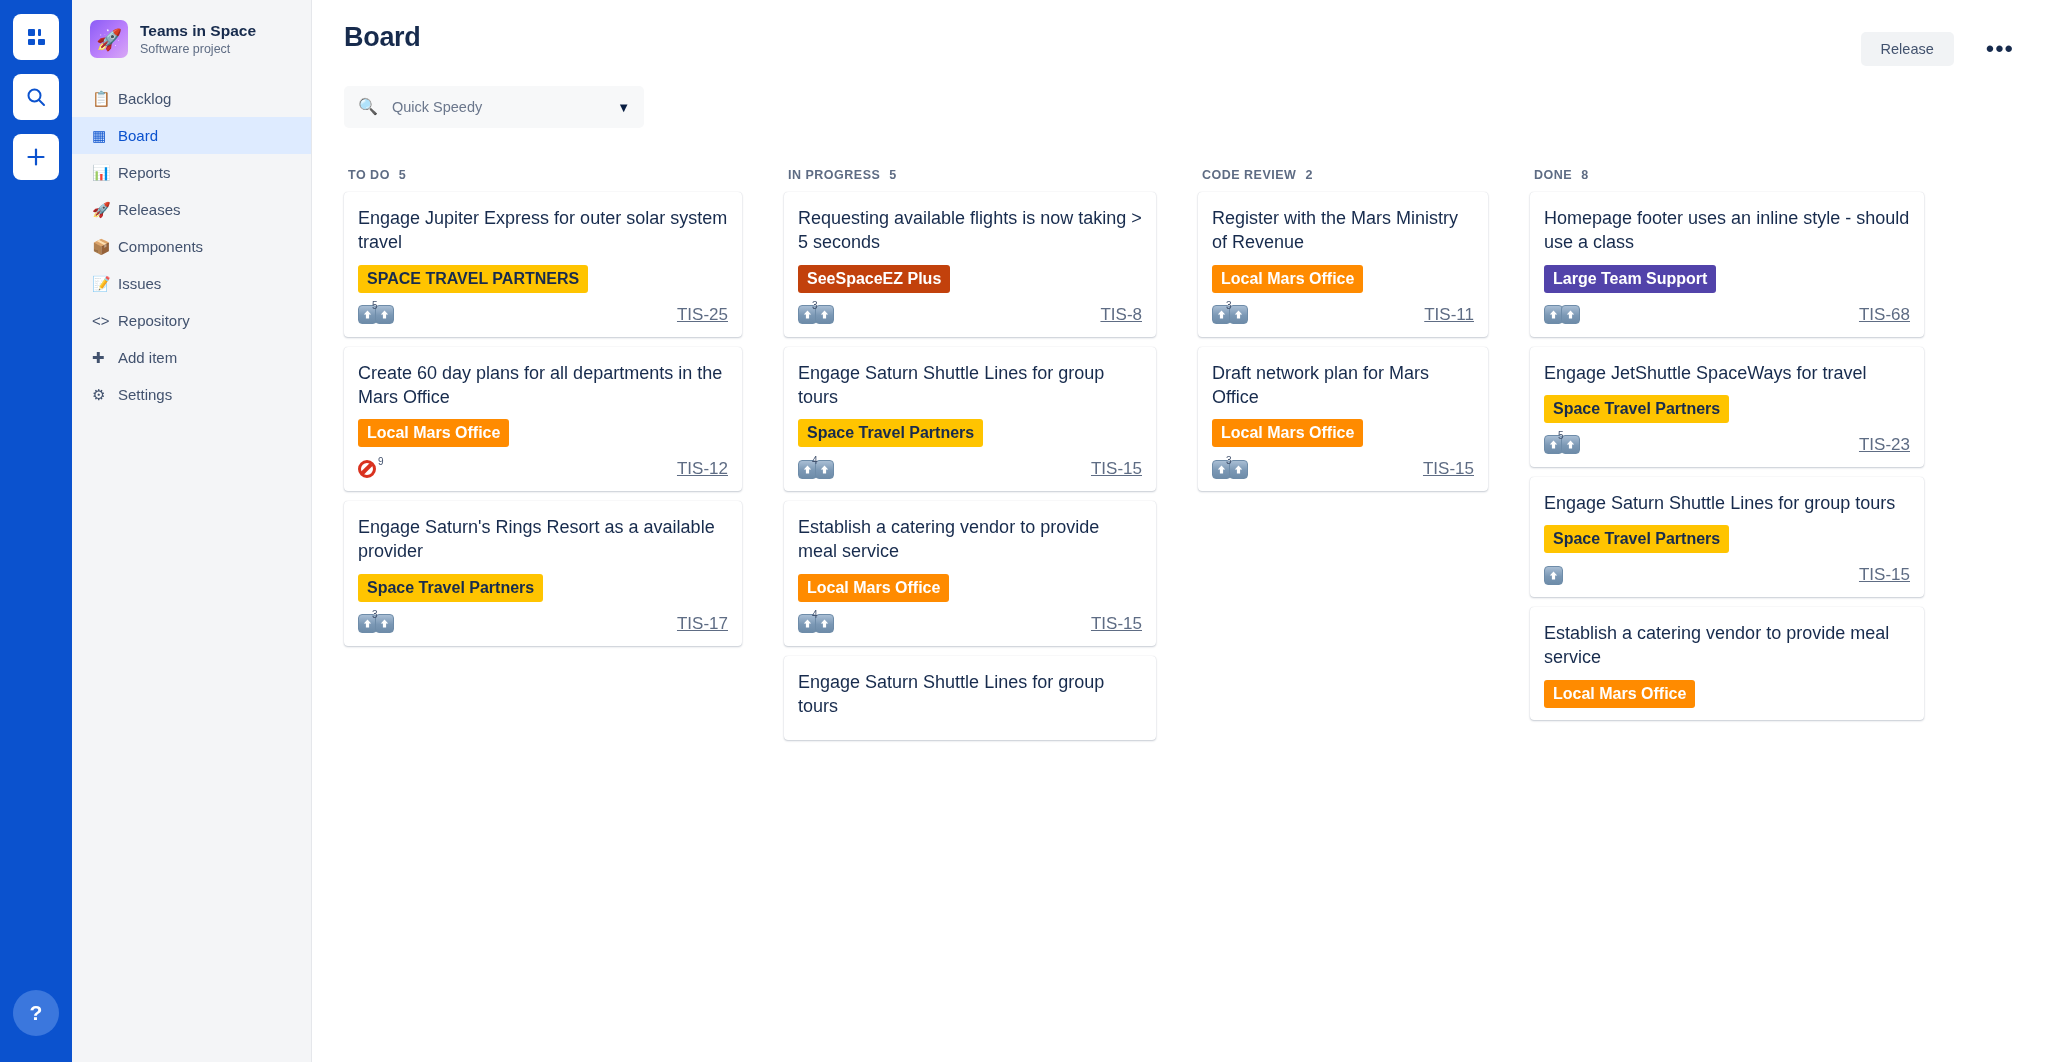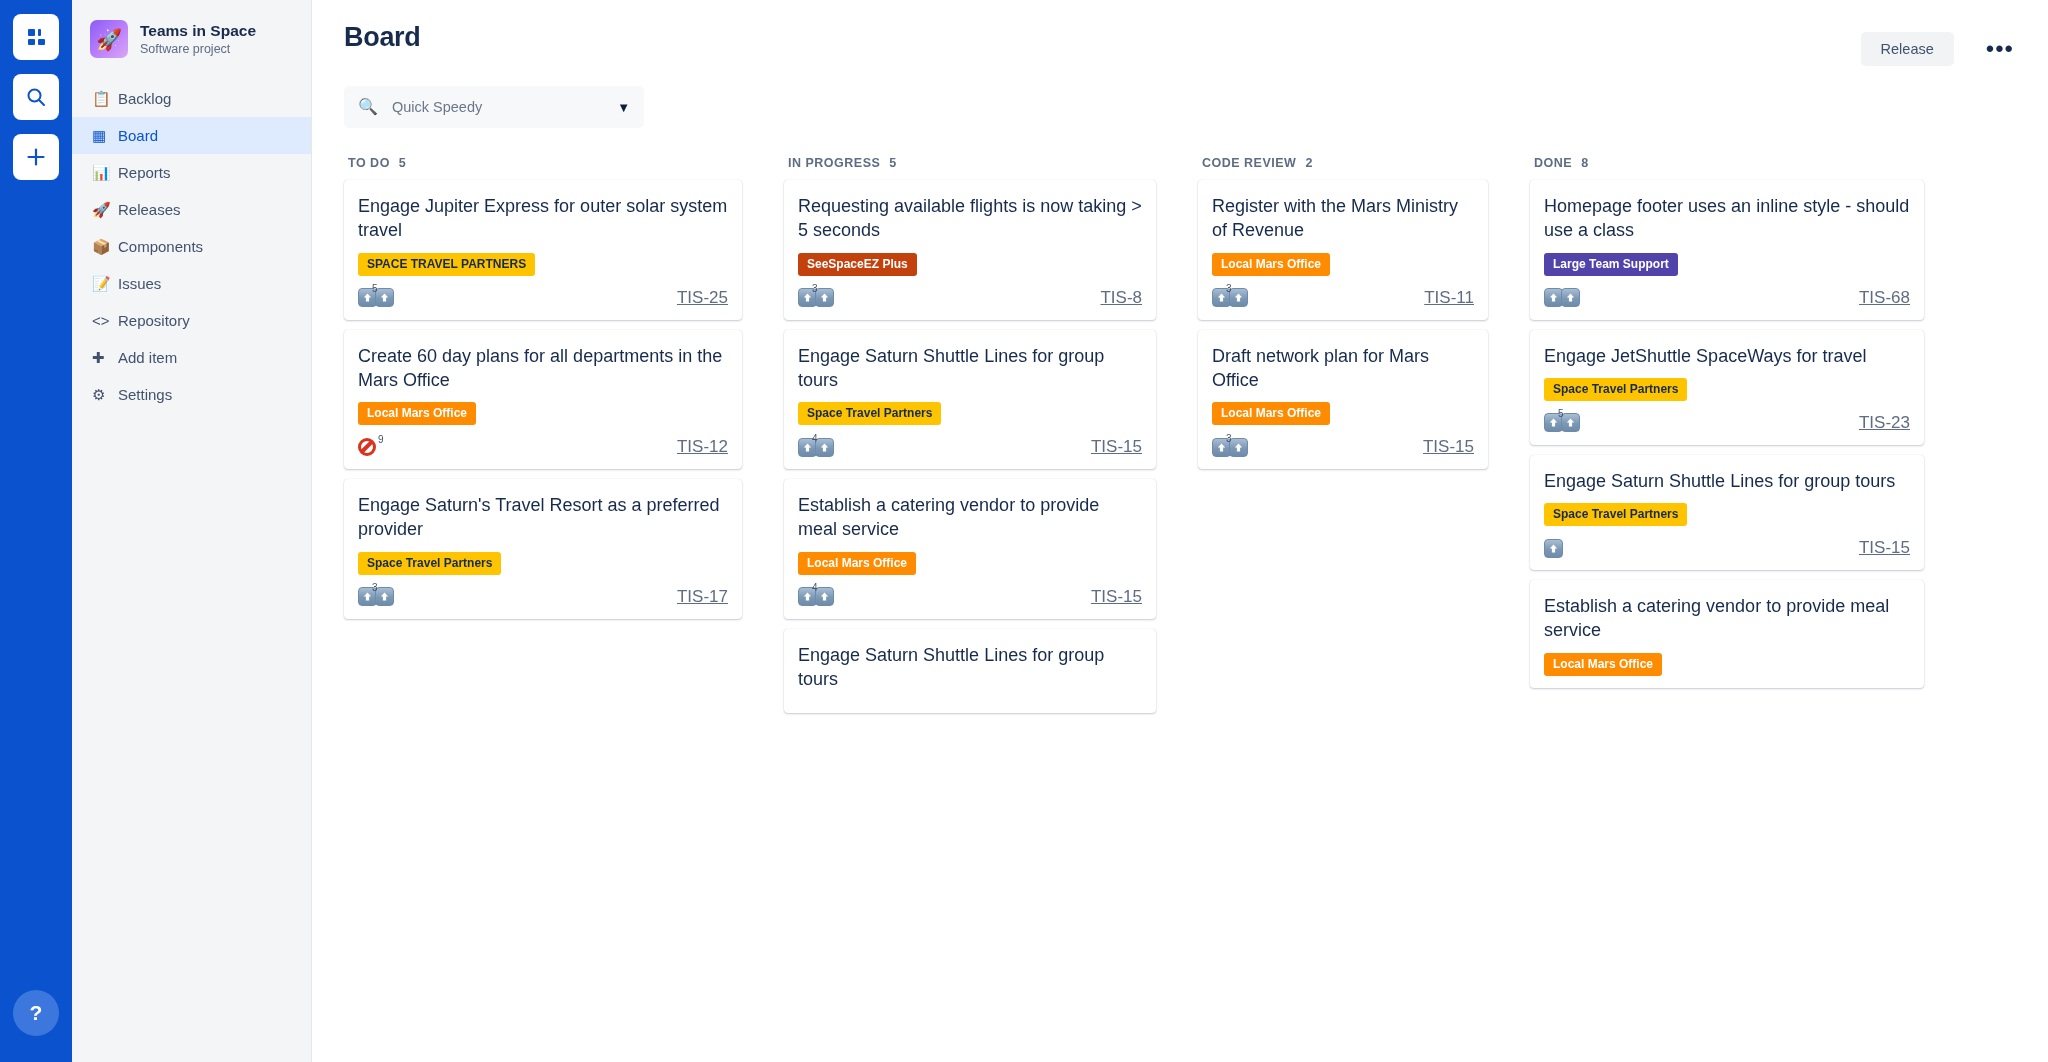--- a/index.html
+++ b/index.html
@@ -107,37 +107,37 @@
   }
   .col { margin-right: 42px; }
   .col-0 { width: 398px; }
   .col-1 { width: 372px; }
   .col-2 { width: 290px; }
   .col-3 { width: 394px; margin-right: 0; }
 
   .col-head {
     display: flex; align-items: flex-end; gap: 9px;
     font-size: 12.5px; font-weight: bold; letter-spacing: 0.5px;
-    color: #5E6C84; padding: 0 4px 10px 4px; text-transform: uppercase;
+    color: #5E6C84; padding: 0 4px 10px 4px; text-transform: uppercase; margin-top: 12px;
   }
   .col-count { font-weight: bold; color: #5E6C84; }
 
   .card {
     background: #ffffff; border-radius: 4px;
     box-shadow: 0 1px 2px rgba(9,30,66,0.22), 0 0 1px rgba(9,30,66,0.18);
     padding: 14px 14px 12px 14px;
     margin-bottom: 10px; cursor: pointer;
   }
   .card-title {
     font-size: 18px; color: #172B4D;
     line-height: 1.35; margin-bottom: 10px;
   }
   .label {
     display: inline-block; border-radius: 3px;
-    font-size: 12px; font-weight: bold;
+    font-size: 16px; font-weight: bold;
     padding: 4px 9px; line-height: 1.25;
     white-space: nowrap;
   }
   .card-foot {
     display: flex; align-items: center; justify-content: space-between;
     margin-top: 12px; min-height: 20px;
   }
   .foot-icons { display: flex; align-items: flex-end; position: relative; }
   .arrow-ico {
     width: 19px; height: 19px; border-radius: 4px;
@@ -292,21 +292,21 @@
               </div>
               <span class="card-key">TIS-25</span>
             </div></div>
           <div class="card"><div class="card-title">Create 60 day plans for all departments in the Mars Office</div><span class="label" style="background:#FF8B00;color:#FFFFFF">Local Mars Office</span><div class="card-foot">
               <div class="foot-icons">
                 <span class="blocked-ico"></span>
                 <span class="badge-num" style="left:20px;top:-4px">9</span>
               </div>
               <span class="card-key">TIS-12</span>
             </div></div>
-          <div class="card"><div class="card-title">Engage Saturn's Travel Resort as a preferred provider</div><span class="label" style="background:#FFC400;color:#172B4D">Space Travel Partners</span><div class="card-foot">
+          <div class="card"><div class="card-title">Engage Saturn's Rings Resort as a available provider</div><span class="label" style="background:#FFC400;color:#172B4D">Space Travel Partners</span><div class="card-foot">
               <div class="foot-icons">
                 <span class="arrow-ico">
                   <svg width="11" height="11" viewBox="0 0 11 11">
                     <path d="M5.5 1.6 L9.2 5.6 H7.1 V9.4 H3.9 V5.6 H1.8 Z" fill="#ffffff"></path>
                   </svg>
                 </span>
                 <span class="arrow-ico">
                   <svg width="11" height="11" viewBox="0 0 11 11">
                     <path d="M5.5 1.6 L9.2 5.6 H7.1 V9.4 H3.9 V5.6 H1.8 Z" fill="#ffffff"></path>
                   </svg>

